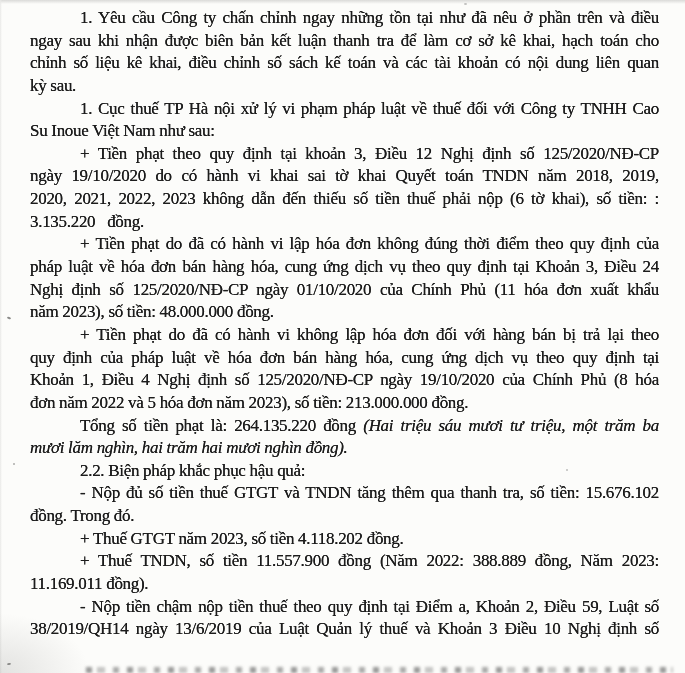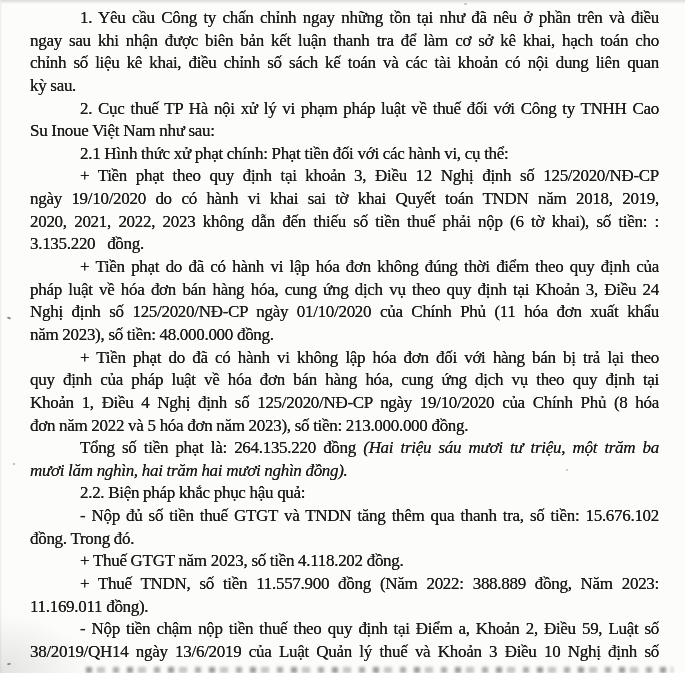--- a/index.html
+++ b/index.html
@@ -72,23 +72,22 @@
 <div class="page">
   <div class="top-edge"></div>
   <div class="left-edge"></div>
   <div class="corner-shade"></div>
 
   <div class="doc">
       <div class="line j ind"><span>1. Yêu cầu Công ty chấn chỉnh ngay những tồn tại như đã nêu ở phần trên và điều</span></div>
       <div class="line j"><span>ngay sau khi nhận được biên bản kết luận thanh tra để làm cơ sở kê khai, hạch toán cho</span></div>
       <div class="line j"><span>chỉnh số liệu kê khai, điều chỉnh số sách kế toán và các tài khoản có nội dung liên quan</span></div>
       <div class="line"><span>kỳ sau.</span></div>
-      <div class="line j ind"><span>2. Cục thuế TP Hà nội xử lý vi phạm pháp luật về thuế đối với Công ty TNHH Cao</span></div>
+      <div class="line j ind"><span>1. Cục thuế TP Hà nội xử lý vi phạm pháp luật về thuế đối với Công ty TNHH Cao</span></div>
       <div class="line"><span>Su Inoue Việt Nam như sau:</span></div>
-      <div class="line ind"><span>2.1 Hình thức xử phạt chính: Phạt tiền đối với các hành vi, cụ thể:</span></div>
       <div class="line j ind"><span>+ Tiền phạt theo quy định tại khoản 3, Điều 12 Nghị định số 125/2020/NĐ-CP</span></div>
       <div class="line j"><span>ngày 19/10/2020 do có hành vi khai sai tờ khai Quyết toán TNDN năm 2018, 2019,</span></div>
       <div class="line j"><span>2020, 2021, 2022, 2023 không dẫn đến thiếu số tiền thuế phải nộp (6 tờ khai), số tiền: :</span></div>
       <div class="line"><span>3.135.220&nbsp;&nbsp; đồng.</span></div>
       <div class="line j ind"><span>+ Tiền phạt do đã có hành vi lập hóa đơn không đúng thời điểm theo quy định của</span></div>
       <div class="line j"><span>pháp luật về hóa đơn bán hàng hóa, cung ứng dịch vụ theo quy định tại Khoản 3, Điều 24</span></div>
       <div class="line j"><span>Nghị định số 125/2020/NĐ-CP ngày 01/10/2020 của Chính Phủ (11 hóa đơn xuất khẩu</span></div>
       <div class="line"><span>năm 2023), số tiền: 48.000.000 đồng.</span></div>
       <div class="line j ind"><span>+ Tiền phạt do đã có hành vi không lập hóa đơn đối với hàng bán bị trả lại theo</span></div>
       <div class="line j"><span>quy định của pháp luật về hóa đơn bán hàng hóa, cung ứng dịch vụ theo quy định tại</span></div>

